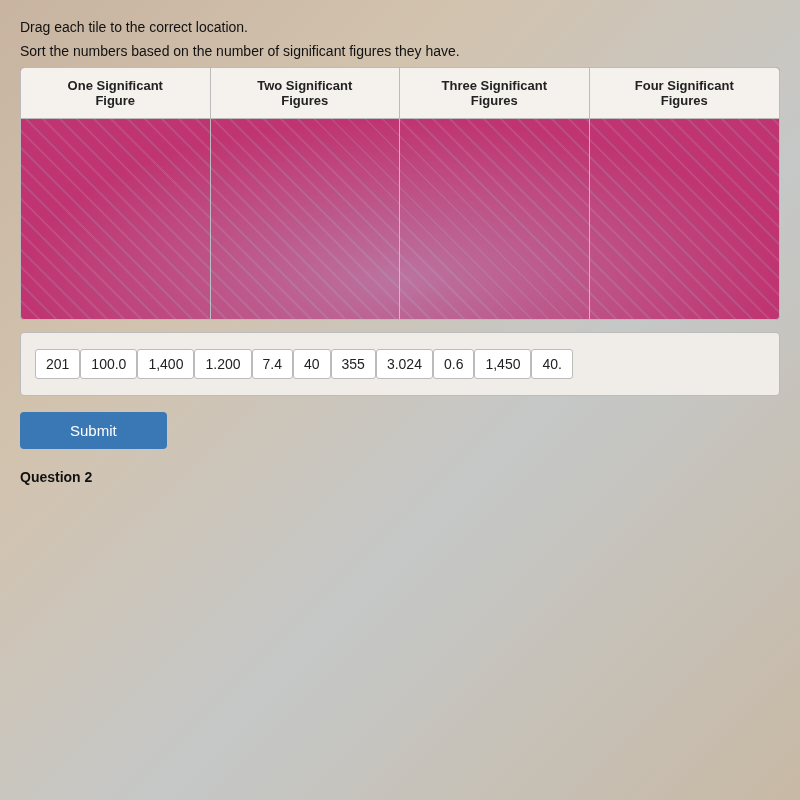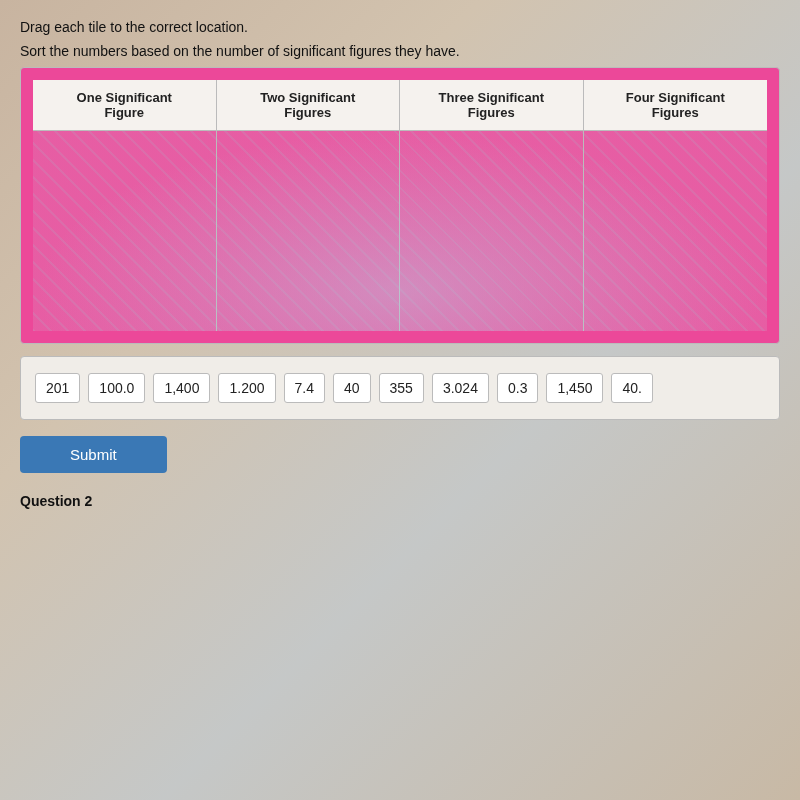--- a/index.html
+++ b/index.html
@@ -40,24 +40,24 @@
 
     .instructions p {
       font-size: 14px;
       color: #111;
       margin-bottom: 4px;
       line-height: 1.4;
     }
 
     
     .main-card {
-      background: #ec4899;
+      background: #be185d;
       border: 1px solid #bbb;
       border-radius: 4px;
-      padding: 12px;
+      padding: 0;
       margin-bottom: 12px;
       overflow: hidden;
     }
 
     
     .table-header {
       display: grid;
       grid-template-columns: 1fr 1fr 1fr 1fr;
       border-bottom: 1px solid #bbb;
     }
@@ -102,21 +102,20 @@
 
     
     .tiles-card {
       background: #f0ede8;
       border: 1px solid #bbb;
       border-radius: 4px;
       padding: 16px 14px;
       margin-bottom: 16px;
       display: flex;
       flex-wrap: wrap;
-      gap: 8px;
       align-items: center;
       min-height: 60px;
     }
 
     .tile {
       background: #fff;
       border: 1px solid #bbb;
       border-radius: 3px;
       padding: 6px 10px;
       font-size: 14px;
@@ -199,21 +198,21 @@
   <div class="tiles-card">
 
   <div class="tile" draggable="true">201</div>
       <div class="tile" draggable="true">100.0</div>
       <div class="tile" draggable="true">1,400</div>
       <div class="tile" draggable="true">1.200</div>
       <div class="tile" draggable="true">7.4</div>
       <div class="tile" draggable="true">40</div>
       <div class="tile" draggable="true">355</div>
       <div class="tile" draggable="true">3.024</div>
-      <div class="tile" draggable="true">0.3</div>
+      <div class="tile" draggable="true">0.6</div>
       <div class="tile" draggable="true">1,450</div>
       <div class="tile" draggable="true">40.</div>
     </div>
 
   <div class="submit-area">
     <button class="submit-btn">Submit</button>
   </div>
 
   <div class="question-label">Question 2</div>
 

